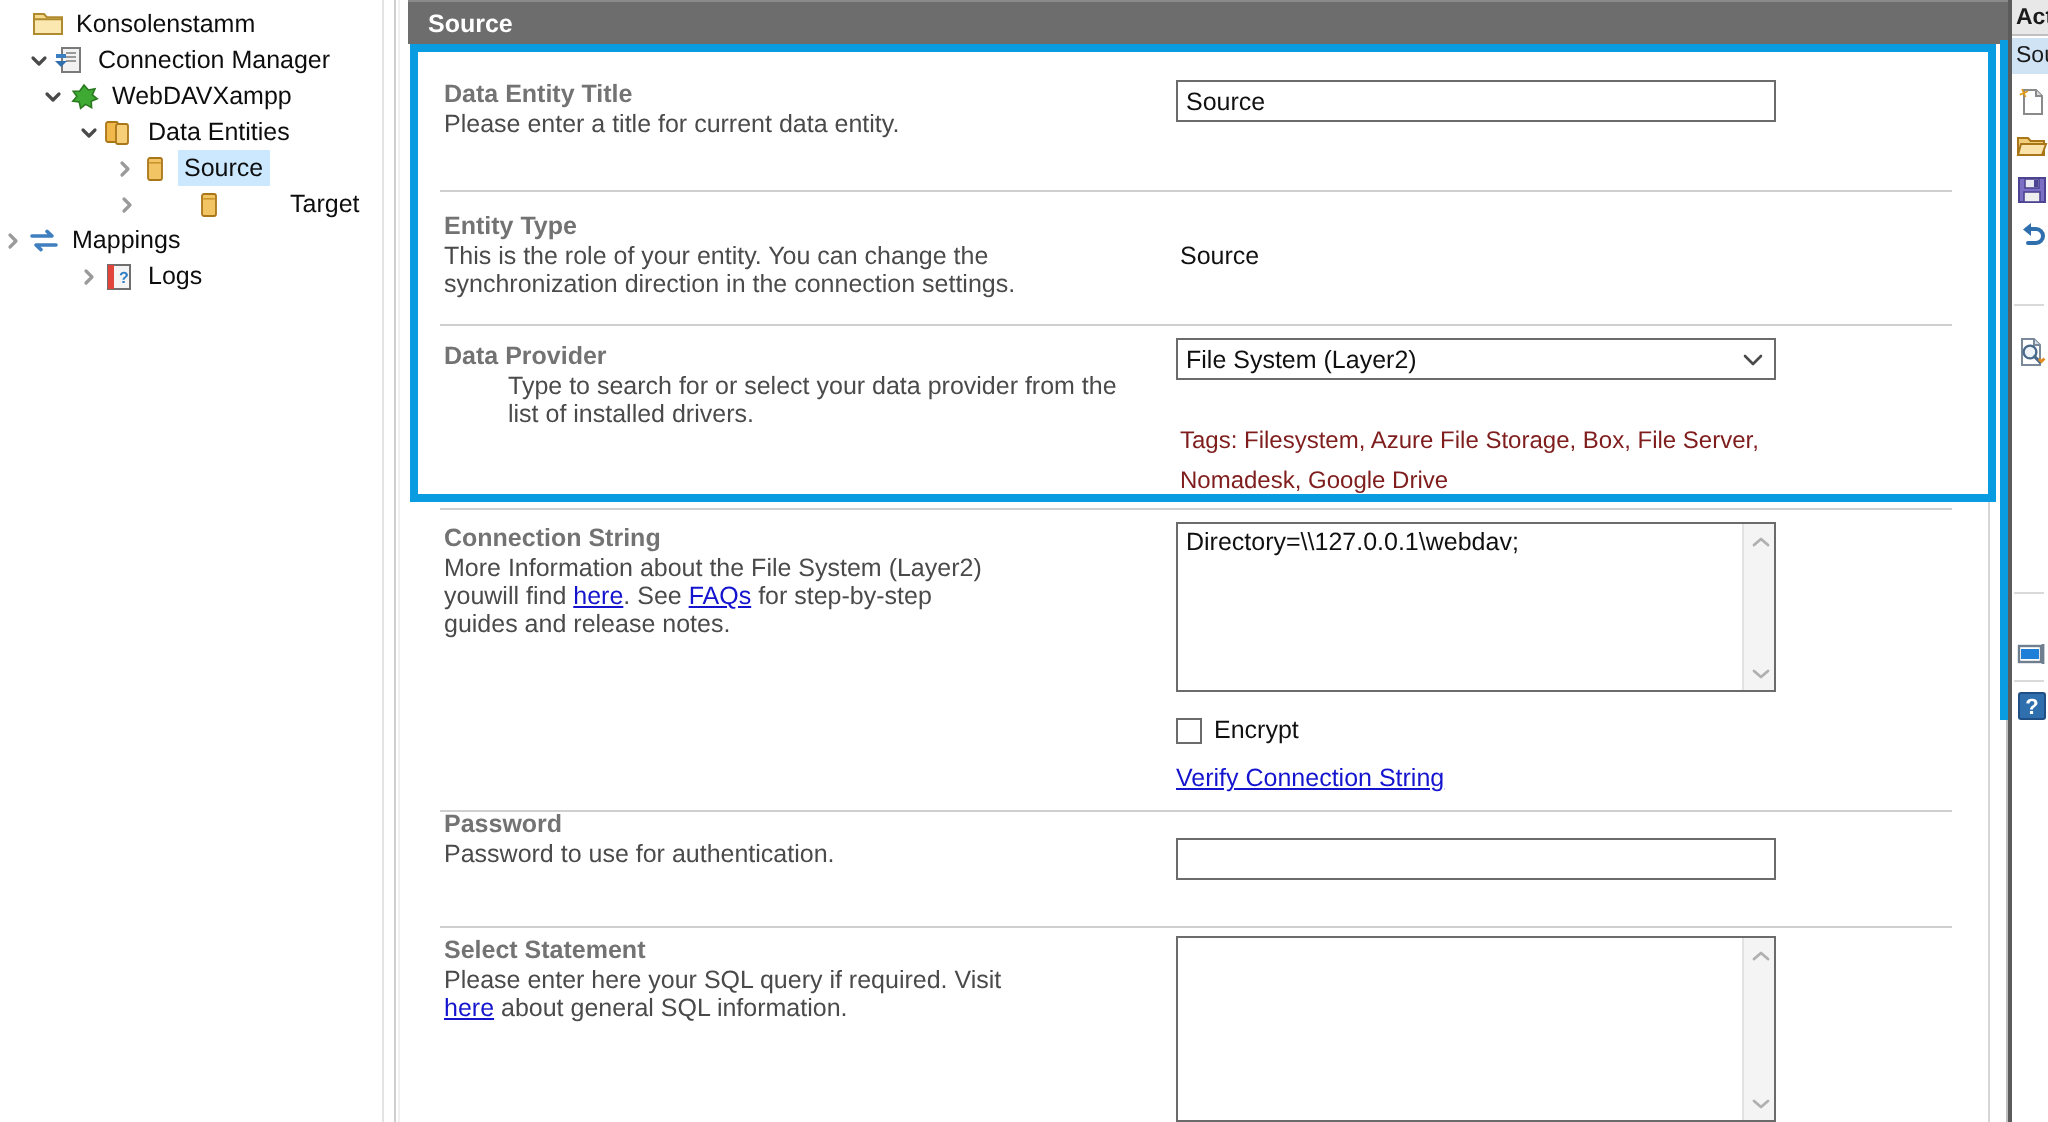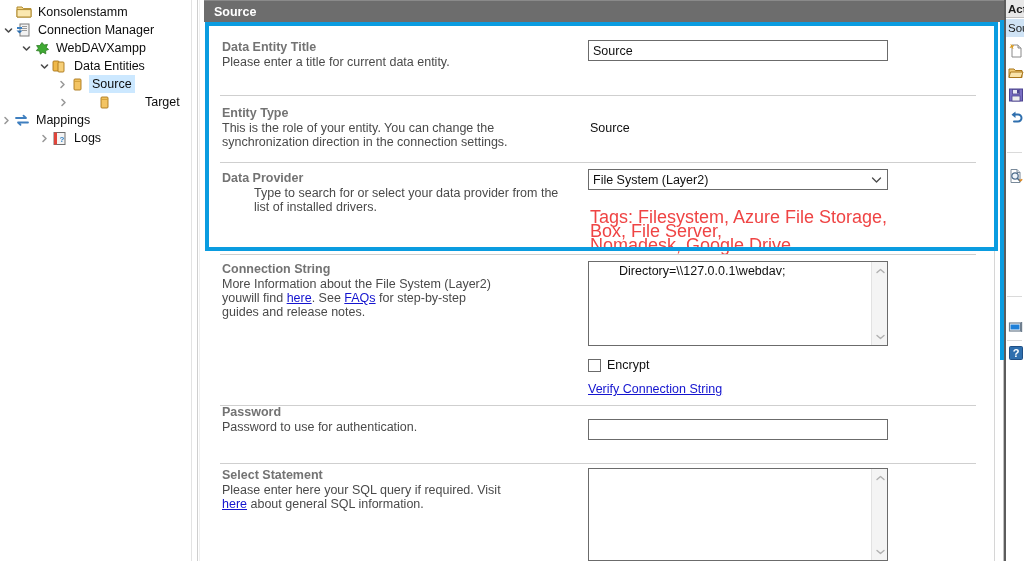--- a/index.html
+++ b/index.html
@@ -116,23 +116,23 @@
     line-height: 14px;
     white-space: pre-line;
   }
   .static-val {
     position: absolute;
     font-size: 12.5px;
     color: #101010;
   }
   .tags {
     position: absolute;
-    font-size: 18px;
-    color: #ef4444;
-    line-height: 14px;
+    font-size: 12px;
+    color: #7f1d1d;
+    line-height: 20px;
     white-space: pre-line;
   }
 
   
   .tb {
     position: absolute;
     border: 1px solid #6b6b6b;
     background: #ffffff;
     font-family: "Liberation Sans", sans-serif;
     font-size: 12.5px;
@@ -160,21 +160,20 @@
     flex: 0 0 22px;
     display: flex; align-items: center; justify-content: center;
     color: #555;
   }
 
   .ta-wrap {
     position: absolute;
     border: 1px solid #6b6b6b;
     background: #ffffff;
     display: flex;
-    padding-left: 26px;
   }
   .ta-wrap .ta-text {
     flex: 1 1 auto;
     padding: 2px 4px;
     font-size: 12.5px;
     color: #101010;
     line-height: 15px;
     white-space: pre-wrap;
     overflow: hidden;
   }
@@ -287,21 +286,21 @@
       <span class="chev"></span>
       <span class="tree-ico">
         <svg width="16" height="14" viewBox="0 0 16 14">
             <path d="M1 2h5l1.4 1.6H15V12H1z" fill="#f6d98a" stroke="#b08a2e" stroke-width="1"></path>
             <path d="M1 4.6h14V12H1z" fill="#fbe8b0" stroke="#b08a2e" stroke-width="1"></path>
           </svg>
       </span>
       <span class="tree-label">Konsolenstamm</span>
     </div>
 
-    <div class="tree-row" style="padding-left:2px;">
+    <div class="tree-row" style="padding-left:13px;">
       <span class="chev">
         <svg width="9" height="9" viewBox="0 0 9 9">
             <path d="M1.5 3l3 3 3-3" fill="none" stroke="#4a4a4a" stroke-width="1.6" stroke-linecap="round" stroke-linejoin="round"></path>
           </svg>
       </span>
       <span class="tree-ico">
         <svg width="16" height="15" viewBox="0 0 16 15">
           <rect x="4" y="1" width="9" height="12" fill="#f2f2f2" stroke="#7a7a7a" stroke-width="1"></rect>
           <line x1="6" y1="3.5" x2="11" y2="3.5" stroke="#9a9a9a" stroke-width="1"></line>
           <line x1="6" y1="5.5" x2="11" y2="5.5" stroke="#9a9a9a" stroke-width="1"></line>

